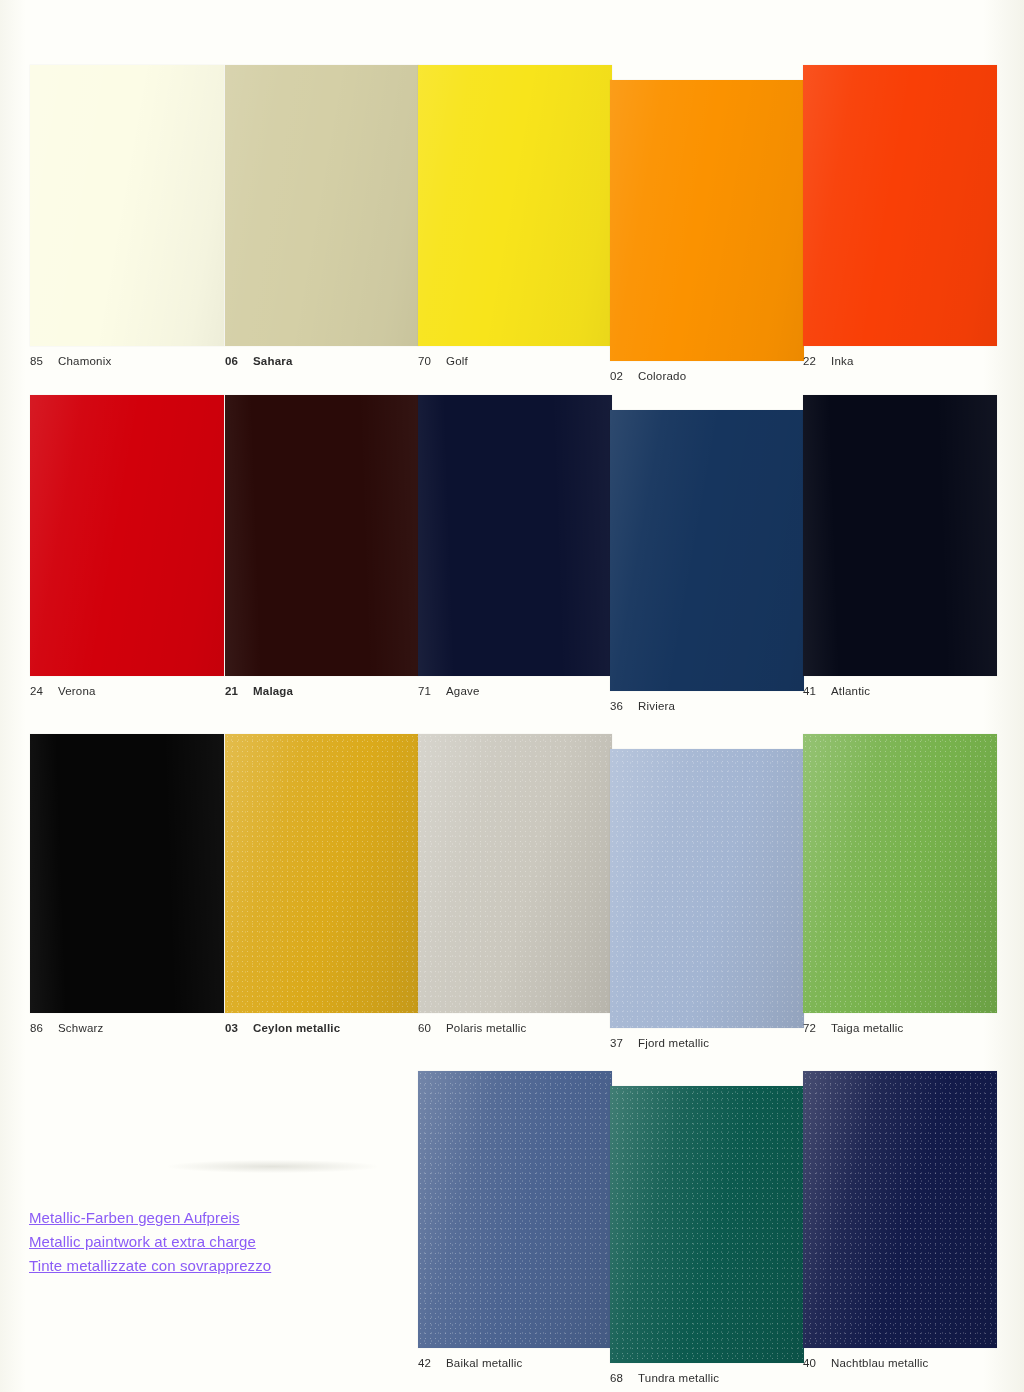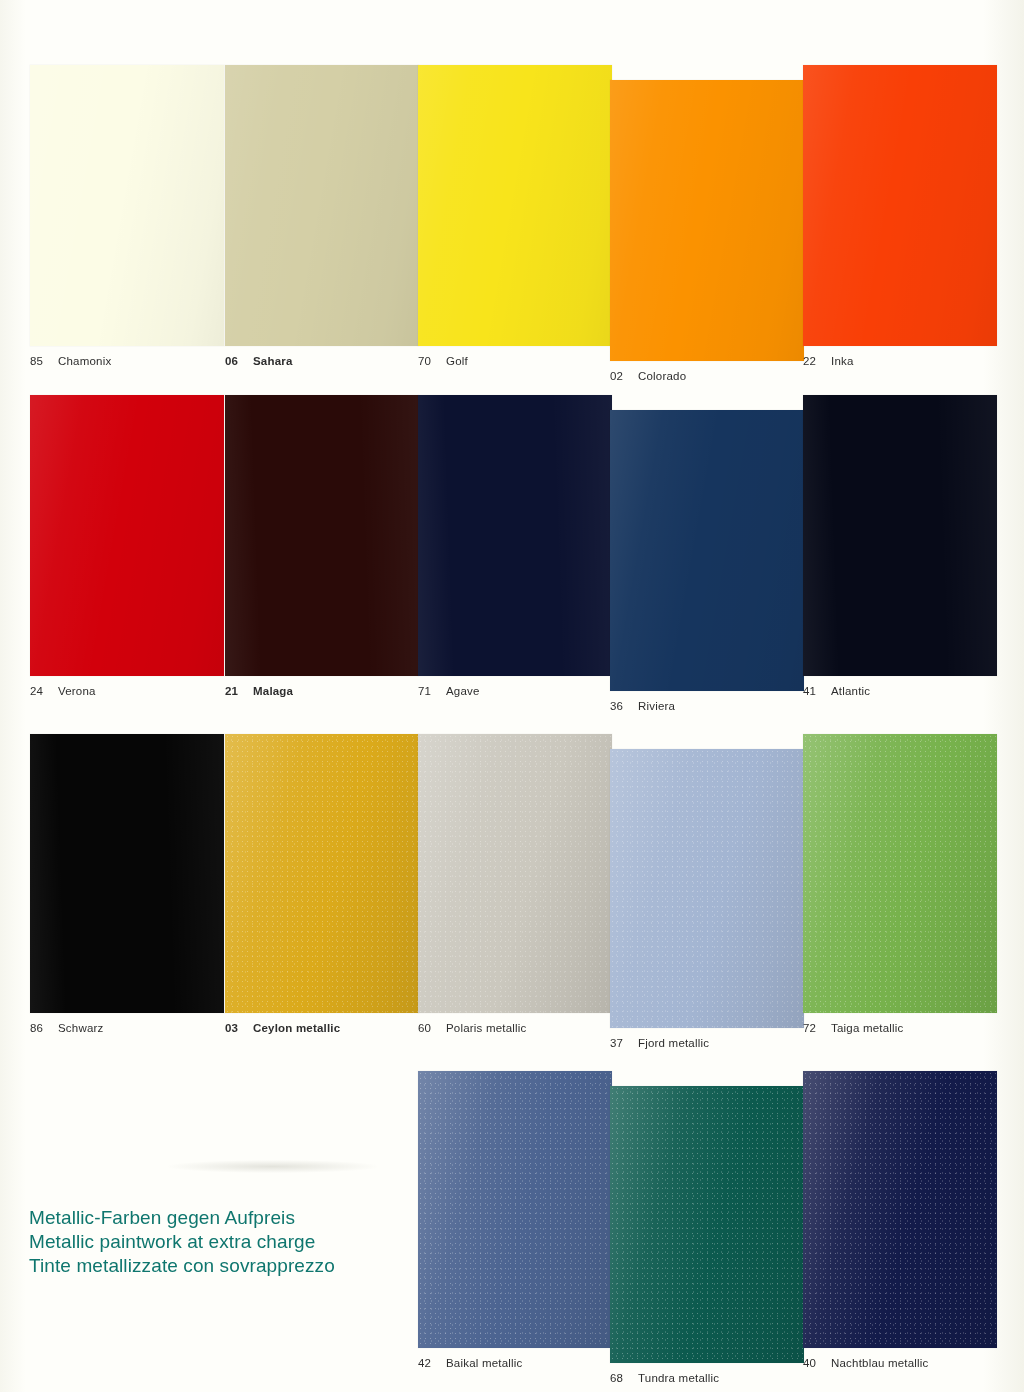--- a/index.html
+++ b/index.html
@@ -132,26 +132,27 @@
   }
 
   
   .note {
     position: absolute;
     left: 29px;
     top: 1206px;
     width: 380px;
   }
   .note-line {
-    font-size: 19px;
+    font-size: 15px;
     line-height: 24.2px;
-    color: #0f766e;
+    color: #8b5cf6;
     letter-spacing: 0.1px;
     white-space: nowrap;
     font-family: "Liberation Sans", sans-serif;
+    text-decoration: underline;
   }
 
   
   .smudge {
     position: absolute;
     left: 168px;
     top: 1160px;
     width: 210px;
     height: 13px;
     background: radial-gradient(ellipse at center, rgba(205,205,195,0.55), rgba(253,253,247,0) 72%);

